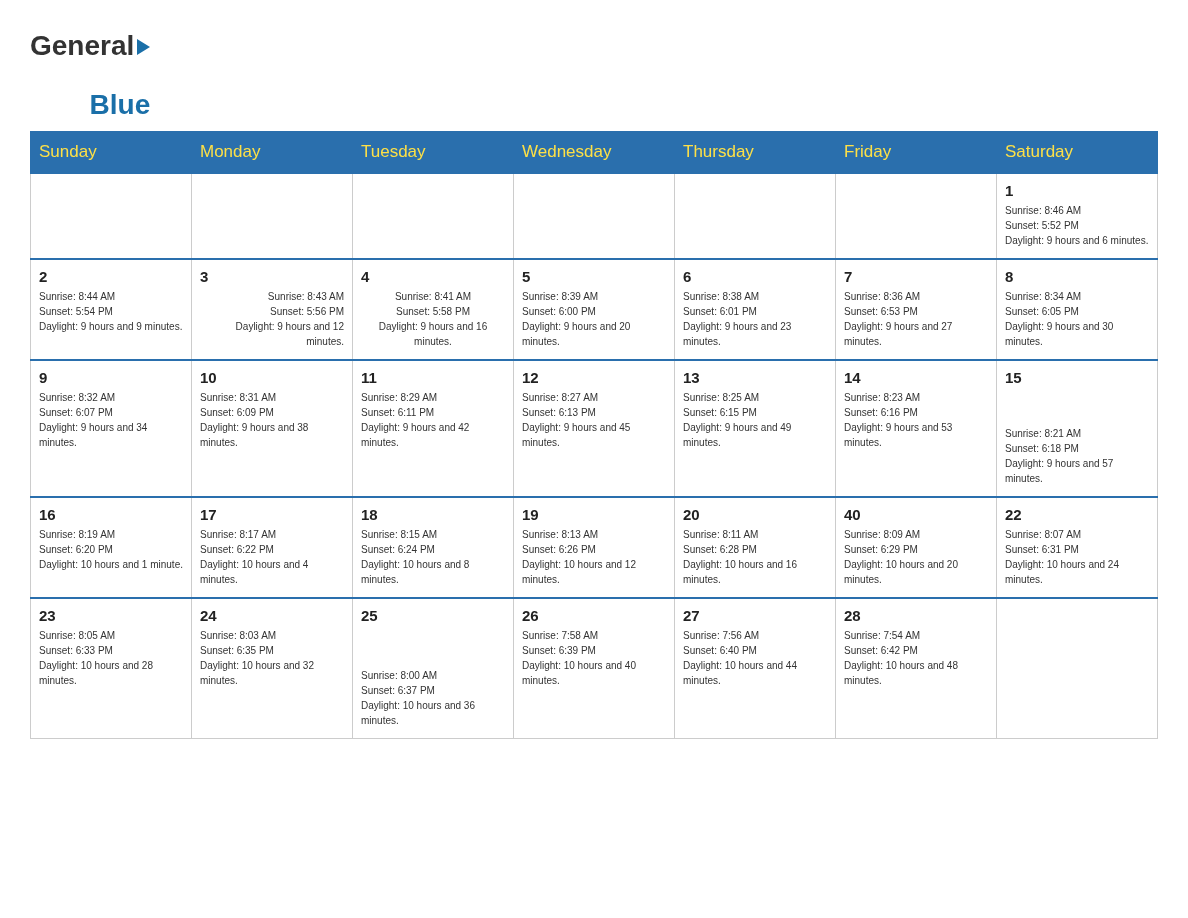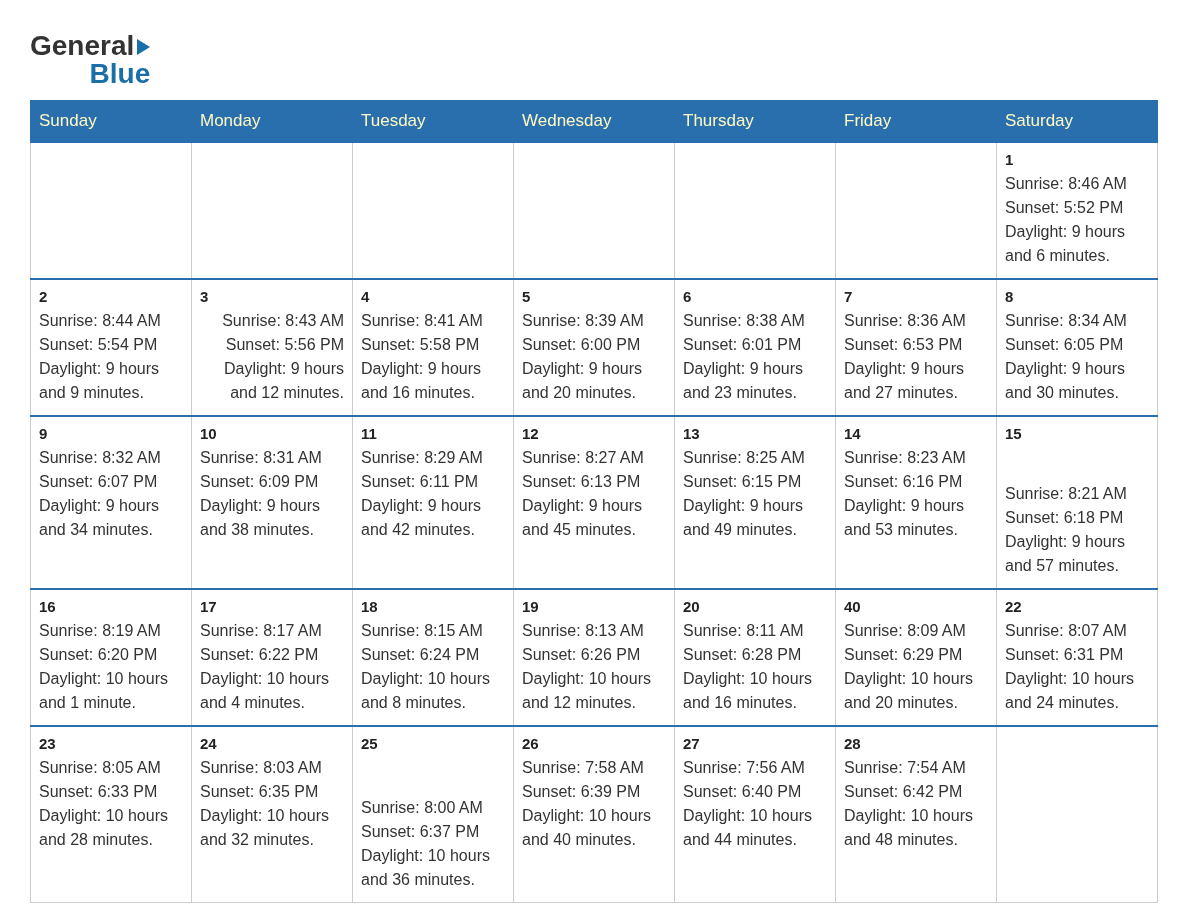--- a/index.html
+++ b/index.html
@@ -35,21 +35,21 @@
       color: #444;
       margin-top: 4px;
     }
     .calendar {
       width: 100%;
       border-collapse: collapse;
       margin-top: 10px;
     }
     .calendar th {
       background: #2a6fad;
-      color: #fef9c3;
+      color: #fde047;
       font-size: 17px;
       font-weight: normal;
       padding: 10px 8px;
       text-align: left;
       border: 1px solid #2a6fad;
     }
     .calendar td {
       vertical-align: top;
       border: 1px solid #ccc;
       padding: 8px 8px 10px 8px;
@@ -66,21 +66,21 @@
       border-top: 2px solid #2a6fad;
     }
     .day-number {
       font-size: 15px;
       font-weight: bold;
       color: #222;
       display: block;
       margin-bottom: 4px;
     }
     .day-info {
-      font-size: 16px;
+      font-size: 10px;
       line-height: 1.5;
       color: #333;
     }
     .empty-cell {
       background: #f9f9f9;
     }
     .logo-icon {
       display: inline-flex;
       flex-direction: column;
       align-items: flex-end;
@@ -95,21 +95,21 @@
 <div class="header">
   <div class="logo">
     <div class="logo-icon">
       <div class="logo-line1">
         <span style="font-size:28px;font-weight:bold;color:#333;">General</span>
         <div style="display:inline-block;margin-left:3px;margin-top:2px;">
           <div style="width:0;height:0;border-left:13px solid #1a6fa8;border-top:8px solid transparent;border-bottom:8px solid transparent;"></div>
         </div>
       </div>
       <div class="logo-line2">
-        <span style="font-size:28px;font-weight:bold;color:#1a6fa8;">Blue</span>
+        <span style="font-size:28px;font-weight:bold;color:#1a6fa8;margin-top:31px;">Blue</span>
       </div>
     </div>
   </div>
   <div class="title-area">
     <div class="month-title"></div>
     <div class="location"></div>
   </div>
 </div>
 
 <table class="calendar">
@@ -147,21 +147,21 @@
 Daylight: 9 hours and 9 minutes.</div>
         </td>
         <td>
           <span class="day-number">3</span>
           <div class="day-info" style="white-space: pre-line; text-align: right;">Sunrise: 8:43 AM
 Sunset: 5:56 PM
 Daylight: 9 hours and 12 minutes.</div>
         </td>
         <td>
           <span class="day-number">4</span>
-          <div class="day-info" style="white-space: pre-line;">Sunrise: 8:41 AM
+          <div class="day-info" style="white-space: pre-line; text-align: center;">Sunrise: 8:41 AM
 Sunset: 5:58 PM
 Daylight: 9 hours and 16 minutes.</div>
         </td>
         <td>
           <span class="day-number">5</span>
           <div class="day-info" style="white-space: pre-line;">Sunrise: 8:39 AM
 Sunset: 6:00 PM
 Daylight: 9 hours and 20 minutes.</div>
         </td>
         <td>

